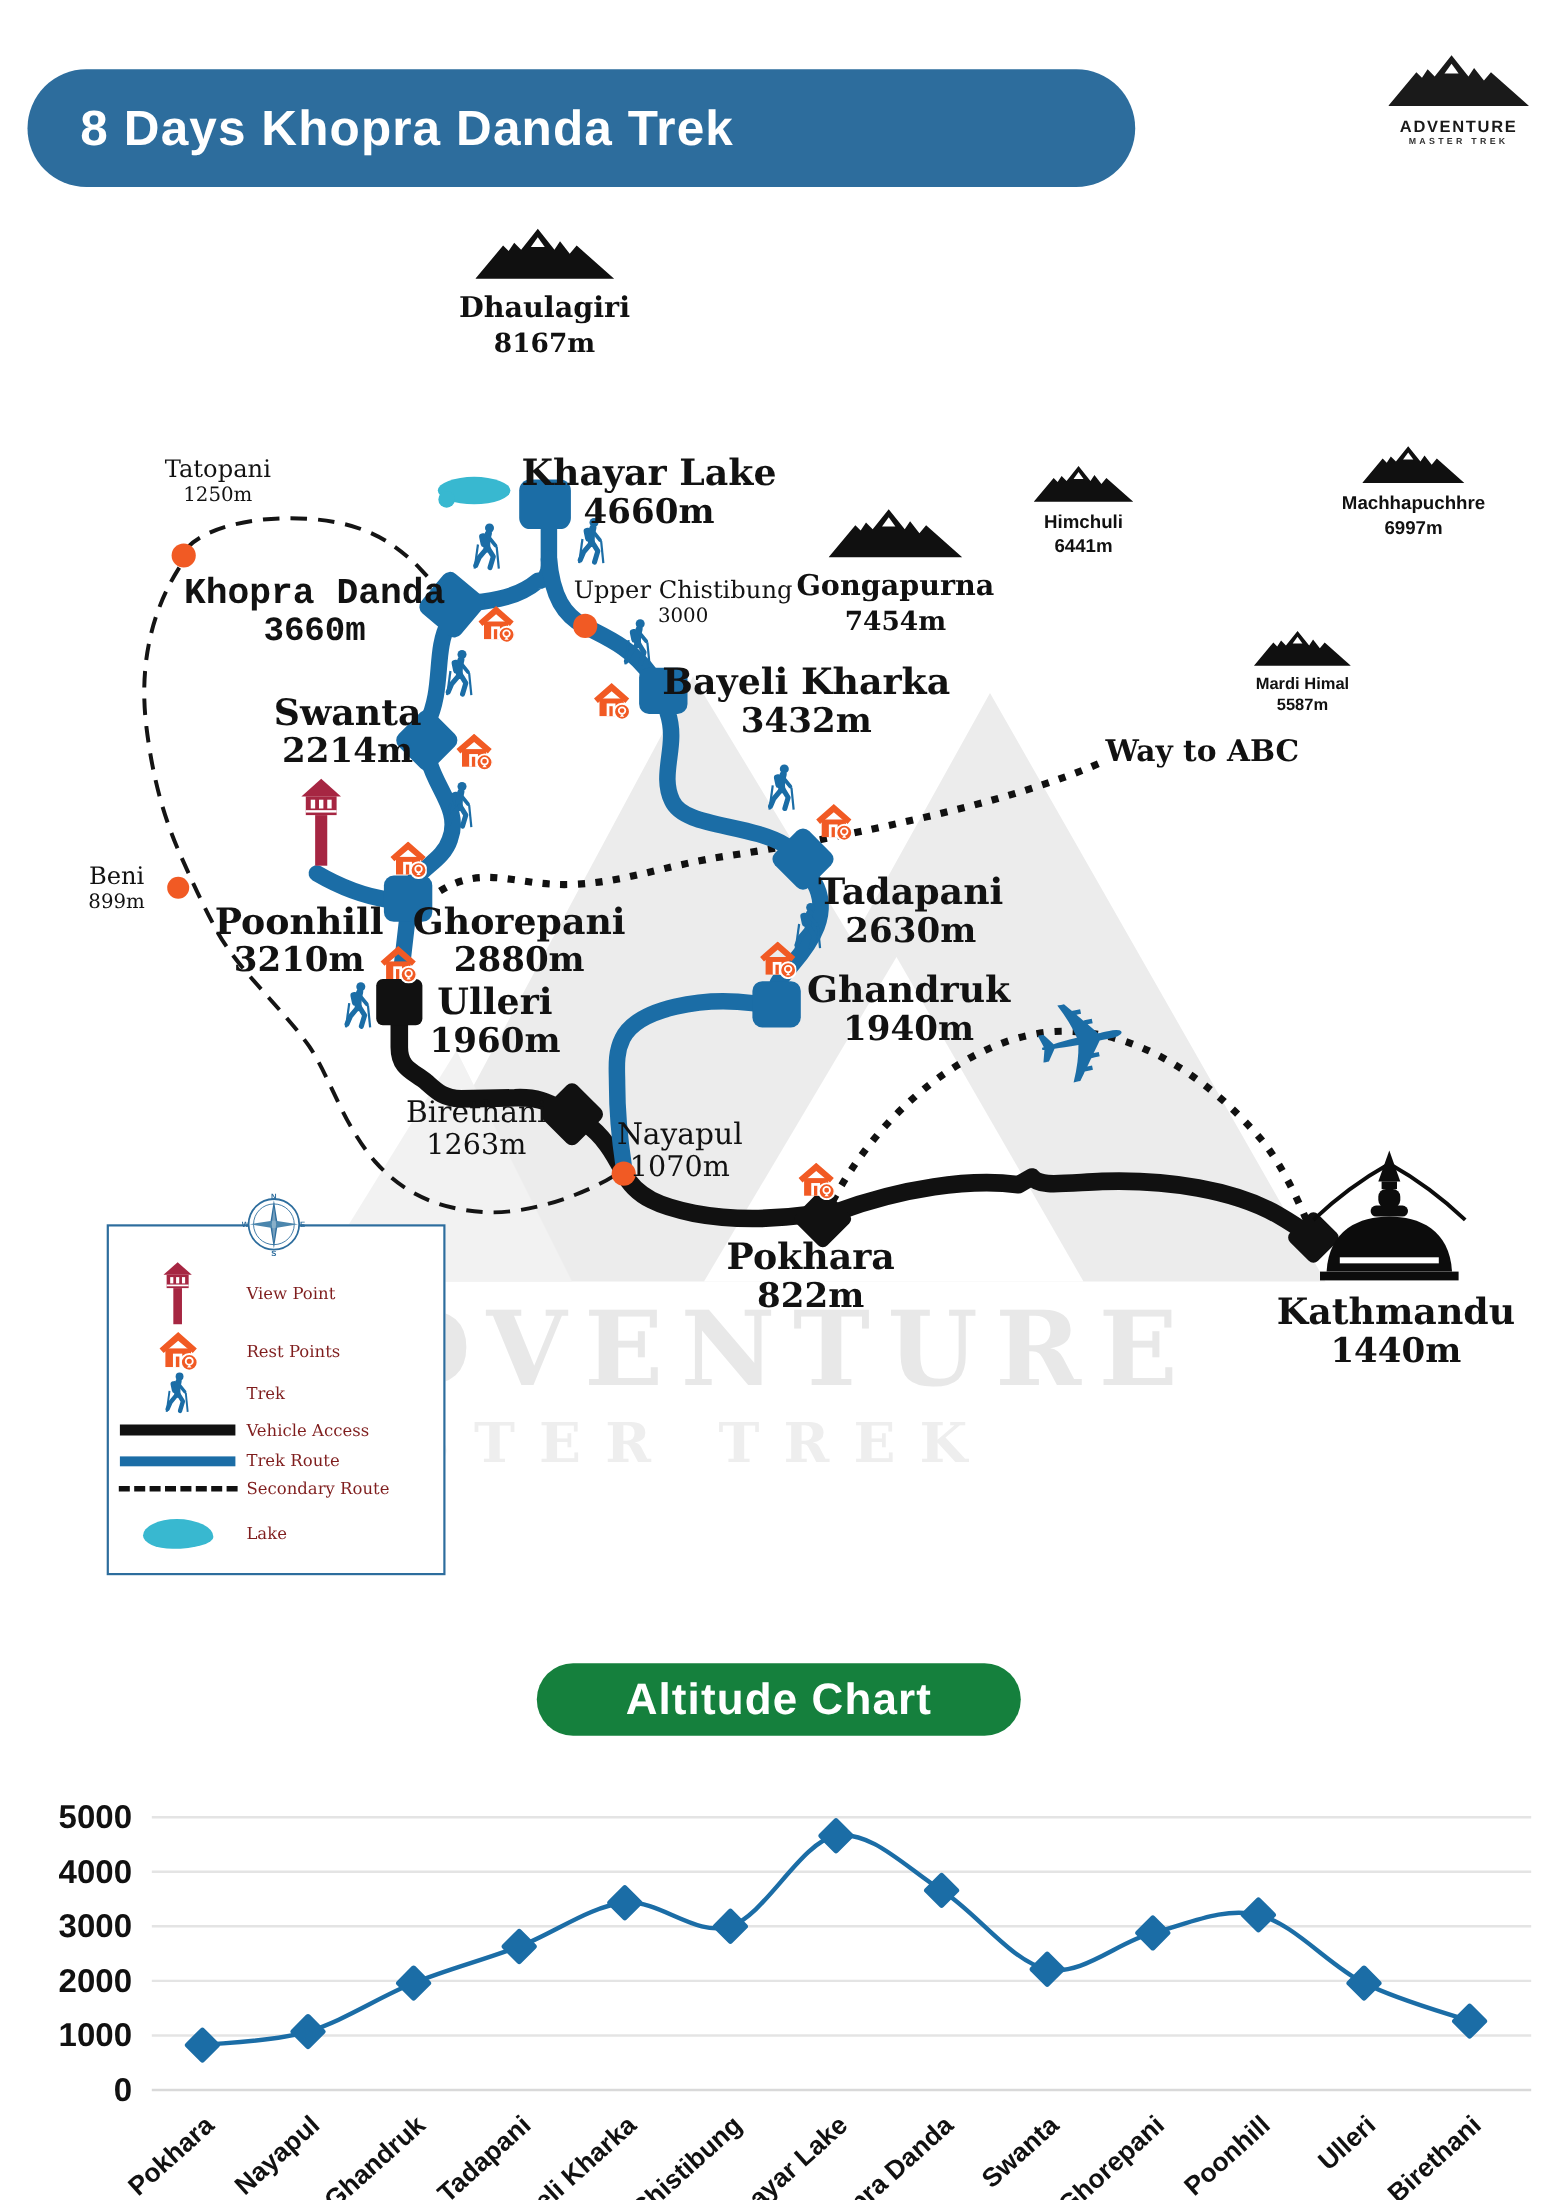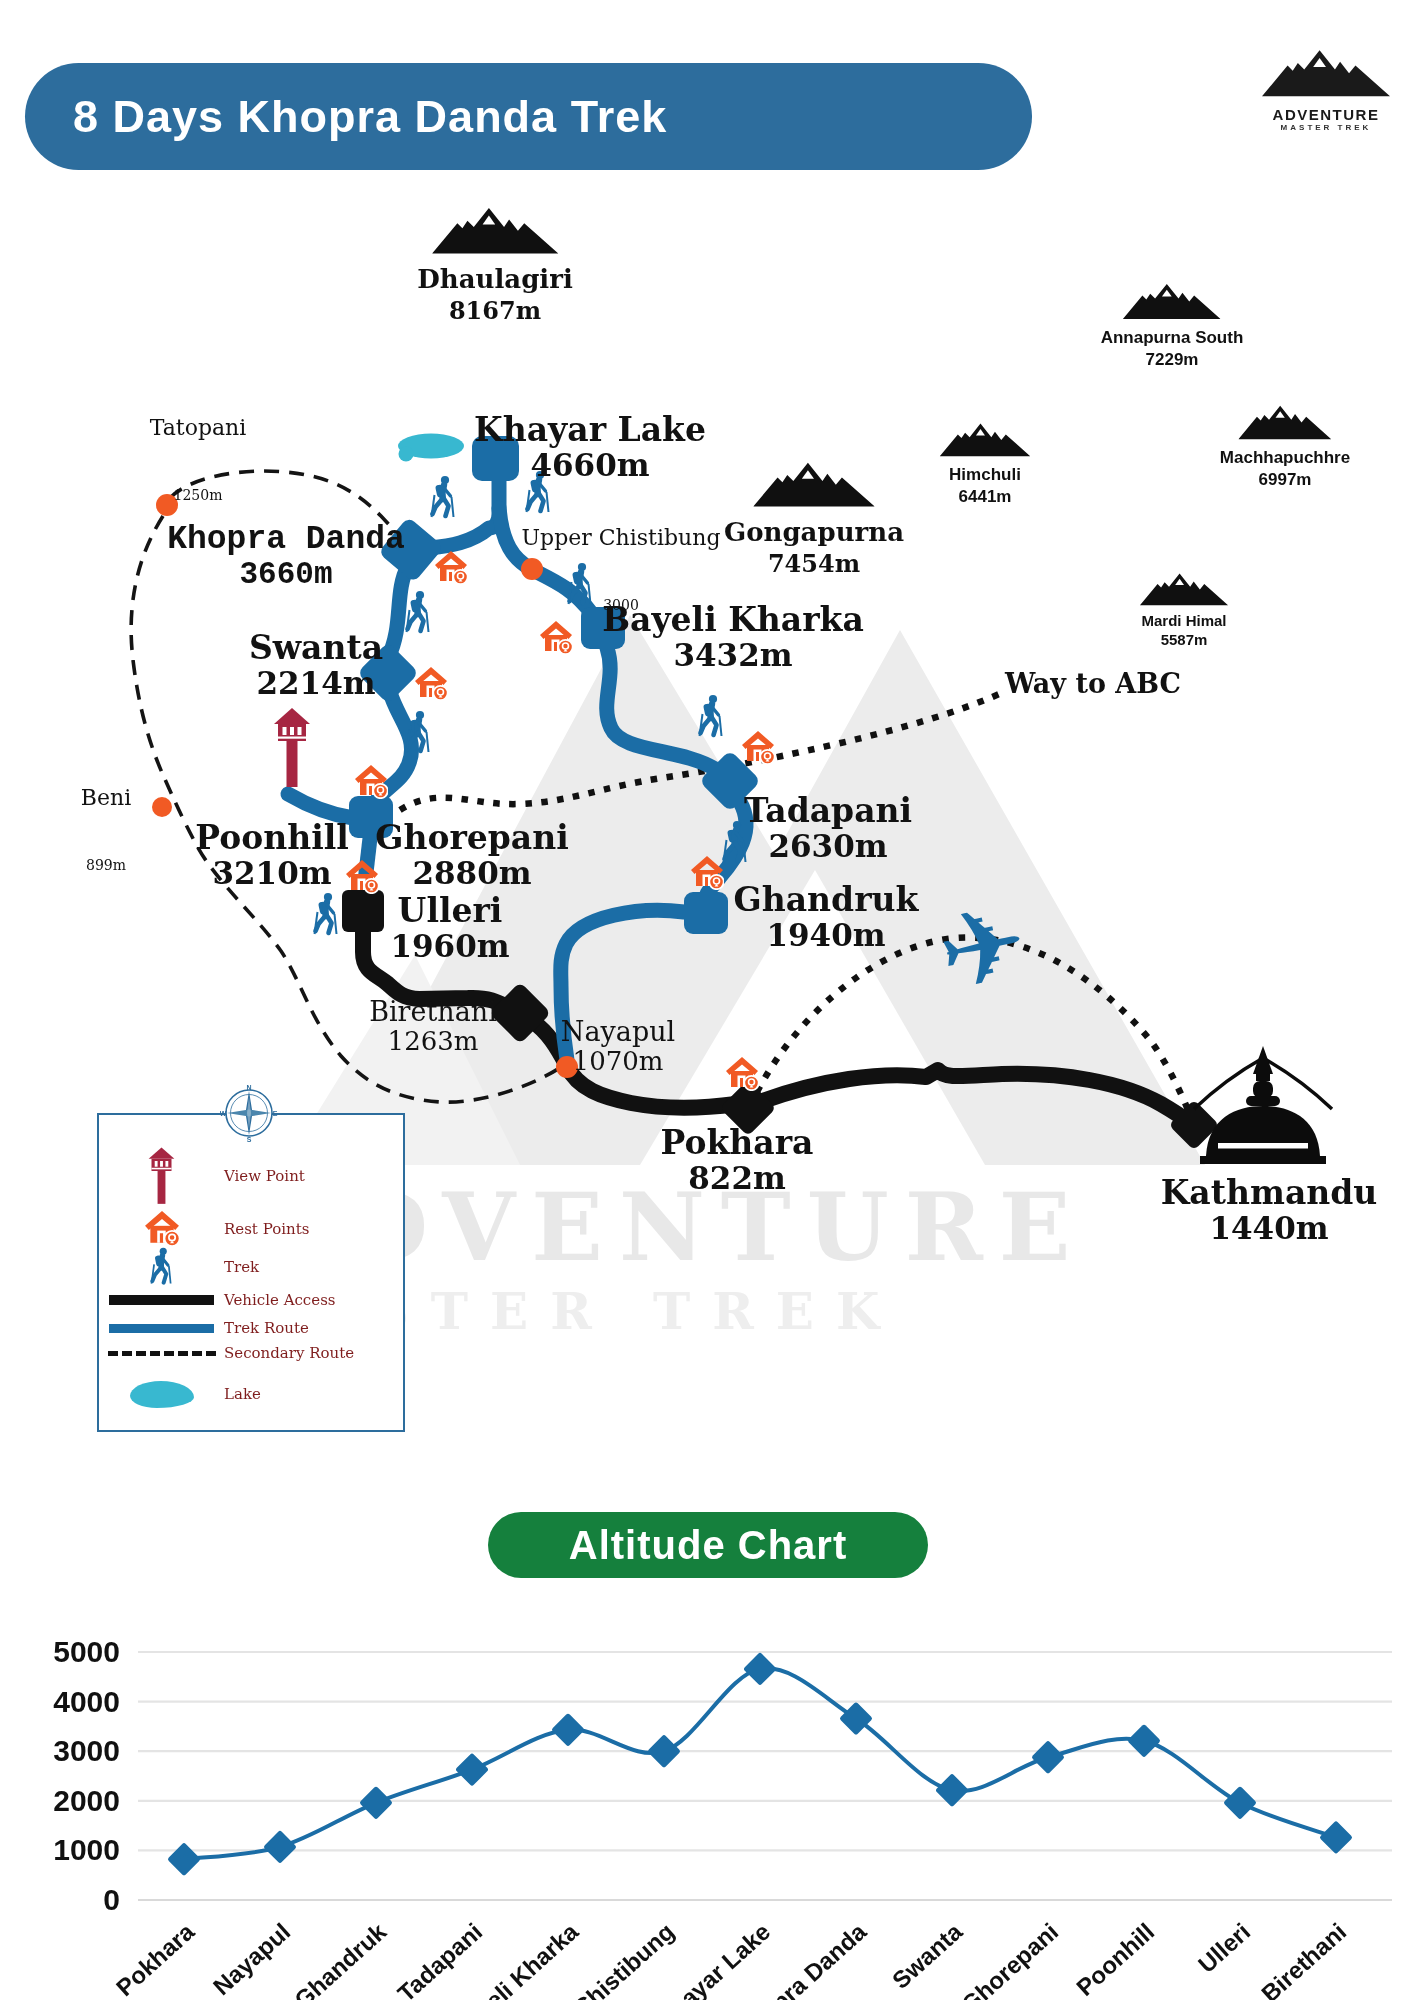--- a/index.html
+++ b/index.html
@@ -21,21 +21,21 @@
   #map-svg{position:absolute;left:0;top:0;z-index:1;}
   #labels,#peaks{position:absolute;left:0;top:0;width:1414px;height:1460px;z-index:2;pointer-events:none;}
   .place{position:absolute;transform:translateX(-50%);text-align:center;color:#121212;
          font-family:"DejaVu Serif",serif;line-height:1.1;white-space:nowrap;}
   .place .p-name{display:block;}
   .place.big{font-size:33px;font-weight:bold;}
   .place.big .p-elev{font-size:31px;}
   .place.med{font-size:27px;}
   .place.med .p-elev{font-size:26px;}
   .place.small{font-size:22px;}
-  .place.small .p-elev{font-size:14px;margin-top:48px;}
+  .place.small .p-elev{font-size:18px;}
   .peak{position:absolute;transform:translateX(-50%);text-align:center;color:#111;}
   .peak .p-name{display:block;margin-top:2px;}
   .peak.sans{font-weight:bold;font-size:17px;}
   .peak.sans.sm{font-size:15px;}
   .peak.serif{font-family:"DejaVu Serif",serif;font-weight:bold;font-size:26px;}
   .peak.serif .p-elev{font-size:24px;}
   .waytoabc{position:absolute;left:1071px;top:668px;transform:translateX(-50%);text-align:center;
          font-family:"DejaVu Serif",serif;font-weight:bold;font-size:27px;color:#111;line-height:1.15;z-index:2;margin-left:22px;}
   
   .legend{position:absolute;left:97px;top:1113px;width:308px;height:319px;background:#fff;
@@ -212,23 +212,20 @@
     <text x="29" y="6" font-size="7" text-anchor="middle" fill="#2d6d9d" font-weight="bold">N</text>
     <text x="29" y="57.5" font-size="7" text-anchor="middle" fill="#2d6d9d" font-weight="bold">S</text>
     <text x="3" y="31.5" font-size="7" text-anchor="middle" fill="#2d6d9d" font-weight="bold">W</text>
     <text x="55" y="31.5" font-size="7" text-anchor="middle" fill="#2d6d9d" font-weight="bold">E</text>
   </svg>
 
   <div id="peaks">
       <div class="peak serif" style="left: 495px; top: 203px;"><svg width="132" height="53" viewBox="0 0 100 42">
           <use href="#peaksym" fill="#101010"></use>
         </svg><span class="p-name">Dhaulagiri</span><span class="p-name p-elev">8167m</span></div>
-      <div class="peak sans" style="left: 1172px; top: 280px;"><svg width="108" height="41" viewBox="0 0 100 42">
-          <use href="#peaksym" fill="#101010"></use>
-        </svg><span class="p-name">Annapurna South</span><span class="p-name p-elev">7229m</span></div>
       <div class="peak sans" style="left: 985px; top: 420px;"><svg width="100" height="38" viewBox="0 0 100 42">
           <use href="#peaksym" fill="#101010"></use>
         </svg><span class="p-name">Himchuli</span><span class="p-name p-elev">6441m</span></div>
       <div class="peak sans" style="left: 1285px; top: 402px;"><svg width="102" height="39" viewBox="0 0 100 42">
           <use href="#peaksym" fill="#101010"></use>
         </svg><span class="p-name">Machhapuchhre</span><span class="p-name p-elev">6997m</span></div>
       <div class="peak serif" style="left: 814px; top: 458px;"><svg width="128" height="51" viewBox="0 0 100 42">
           <use href="#peaksym" fill="#101010"></use>
         </svg><span class="p-name">Gongapurna</span><span class="p-name p-elev">7454m</span></div>
       <div class="peak sans sm" style="left: 1184px; top: 570px;"><svg width="97" height="37" viewBox="0 0 100 42">

